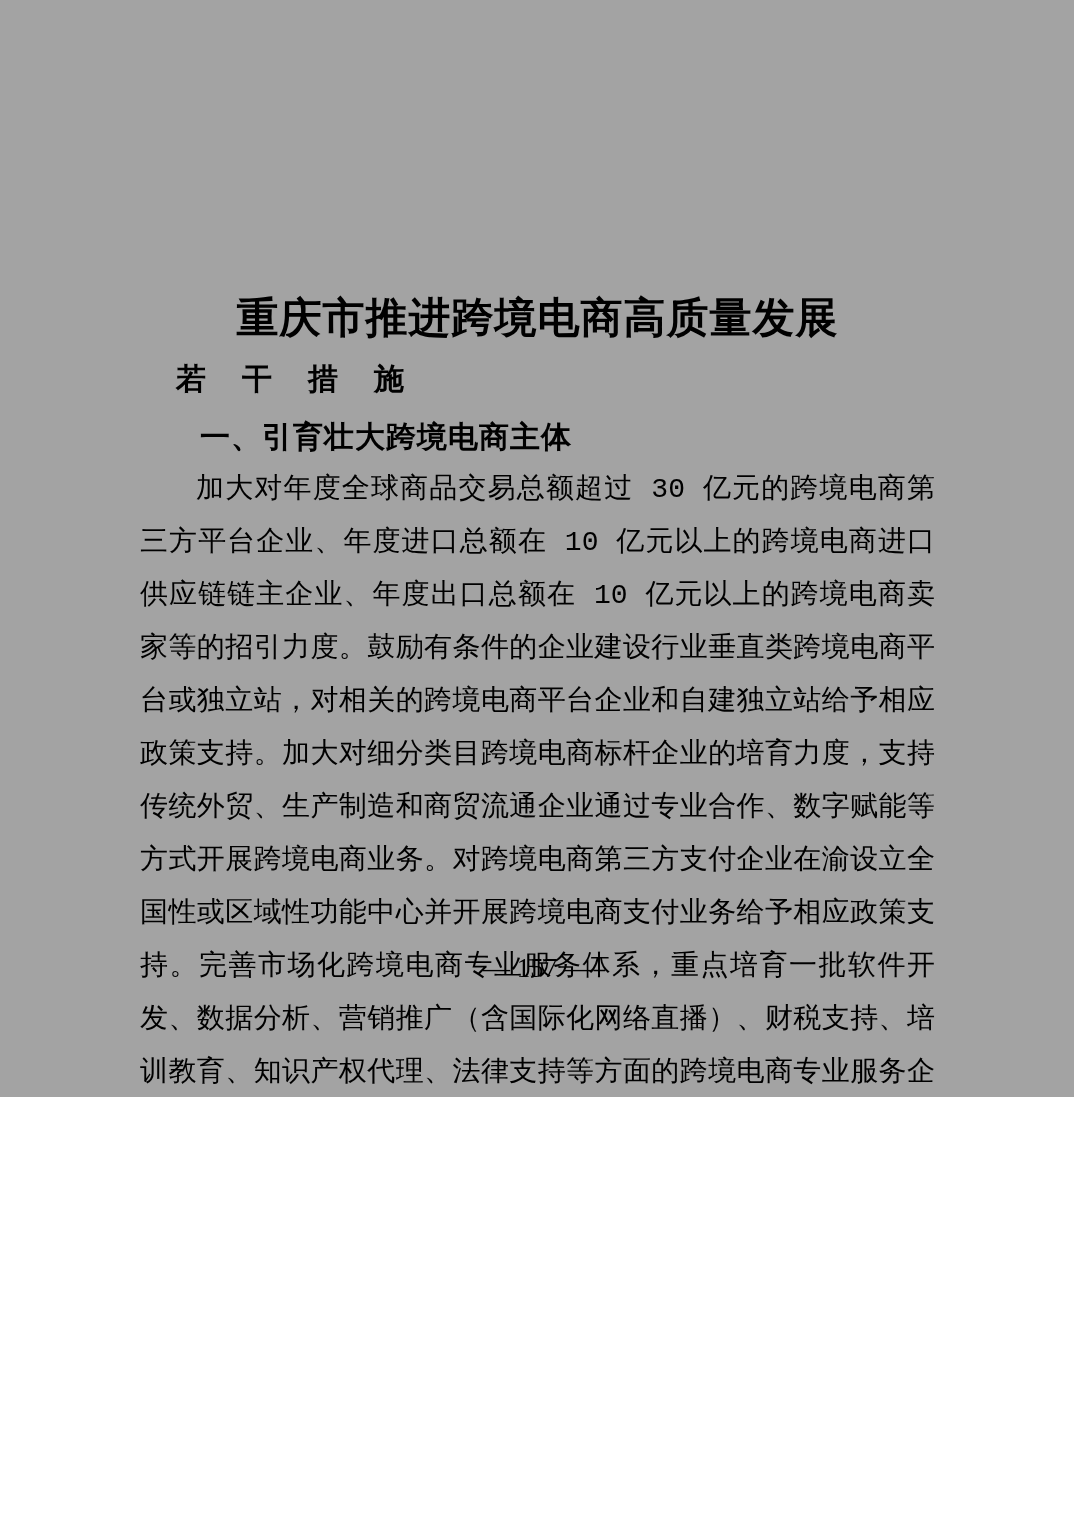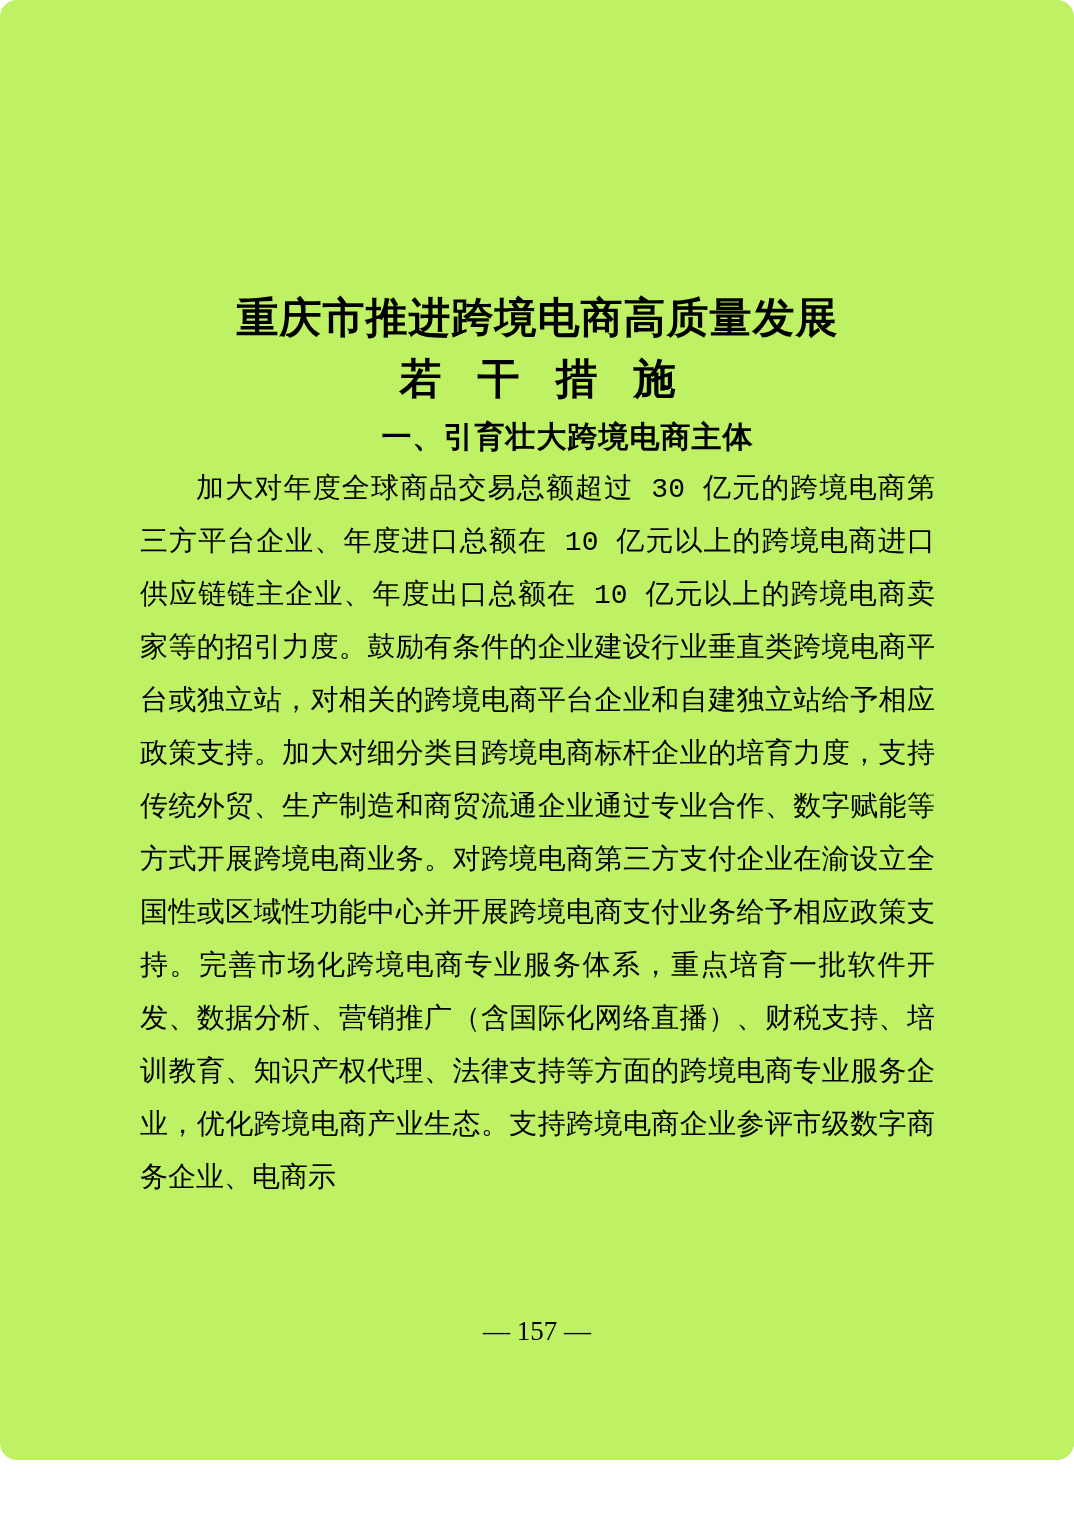--- a/index.html
+++ b/index.html
@@ -4,59 +4,56 @@
   <style>
     * { margin: 0; padding: 0; box-sizing: border-box; }
     html, body {
       background: #ffffff;
       font-family: "Liberation Serif", serif;
       color: #000000;
     }
     .page {
       position: relative;
       width: 1074px;
-      height: 1460px;
-      background: #bef264;
+      height: 1097px;
+      background: #a3a3a3;
       overflow: hidden;
       padding: 288px 139px 0 140px;
-      border-radius: 17px;
     }
     .title-line1 {
       text-align: center;
       font-weight: bold;
       font-size: 42px;
       line-height: 60px;
       font-family: "Liberation Serif", serif;
       letter-spacing: 1px;
     }
     .title-line2 {
-      text-align: center;
       font-weight: bold;
-      font-size: 42px;
+      font-size: 30px;
       line-height: 62px;
       font-family: "Liberation Serif", serif;
       letter-spacing: 36px;
       text-indent: 36px;
     }
     .intro-paragraph {
       margin-top: 44px;
       font-size: 29px;
       line-height: 53px;
       text-align: justify;
       text-justify: inter-ideograph;
       text-indent: 2em;
     }
     .section-heading {
       font-size: 30px;
       line-height: 53px;
       font-weight: bold;
       font-family: "Liberation Sans", sans-serif;
       text-indent: 2em;
       letter-spacing: 1px;
-      text-align: center;
     }
     .section-body {
       font-size: 28px;
       line-height: 53px;
       text-align: justify;
       text-justify: inter-ideograph;
       text-indent: 2em;
       font-family: Liberation Mono, monospace;
     }
     .page-footer {

